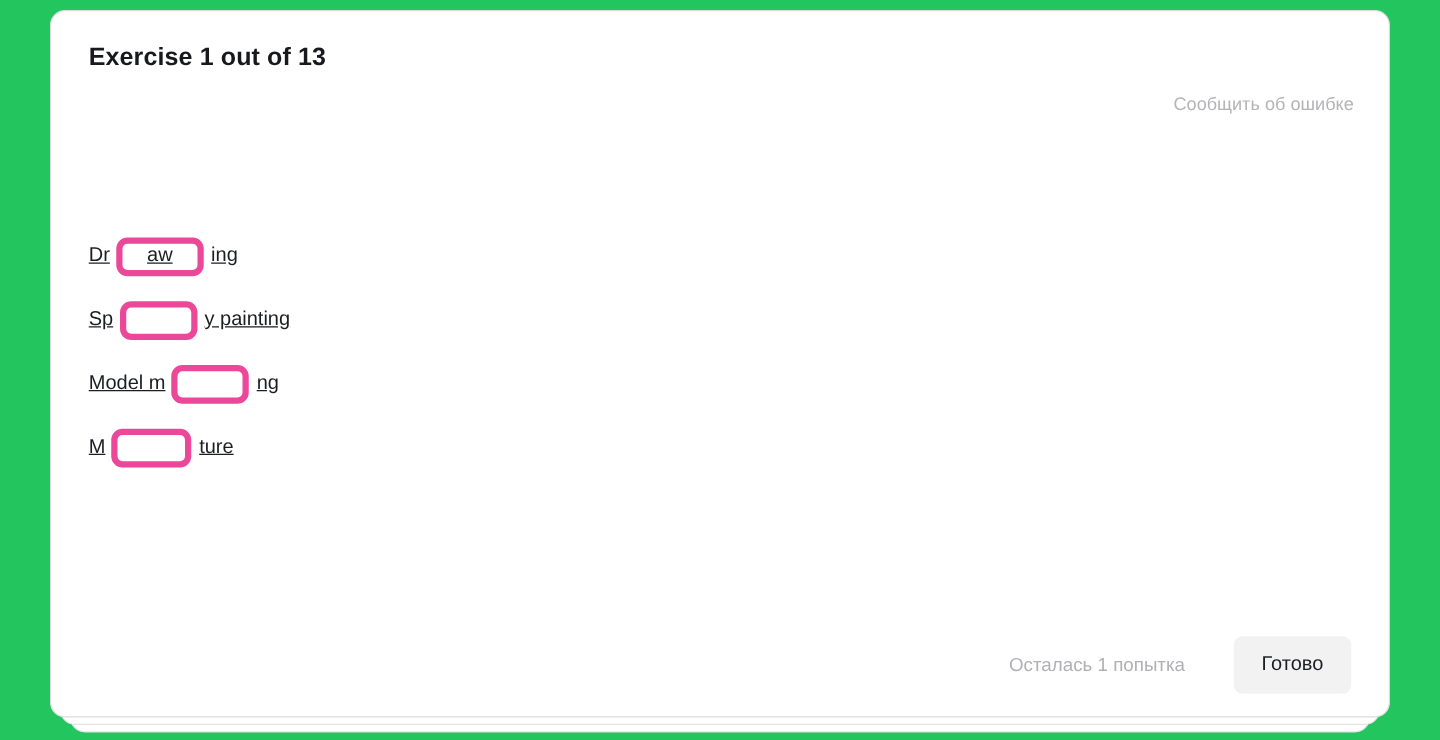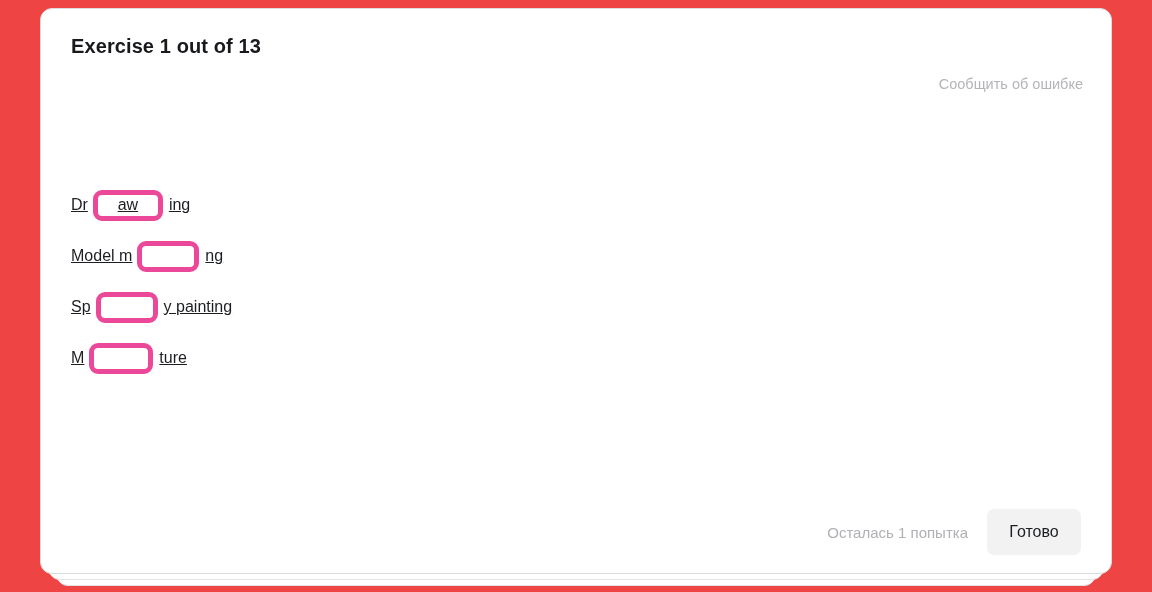--- a/index.html
+++ b/index.html
@@ -11,21 +11,21 @@
     height: 592px;
     background: #ffffff;
     font-family: "Liberation Sans", sans-serif;
     overflow: hidden;
   }
 
   #stage {
     position: relative;
     width: 1152px;
     height: 592px;
-    background: #ef4444;
+    background: #22c55e;
   }
 
   
   .deck-card {
     position: absolute;
     background: #ffffff;
     border: 1px solid #e3e3e5;
     border-radius: 12px;
   }
   .deck-card.back-2 {
@@ -146,20 +146,21 @@
     outline: none;
   }
 
   
   .card-footer {
     position: absolute;
     right: 30px;
     bottom: 18px;
     display: flex;
     align-items: center;
+    gap: 20px;
   }
   .attempts-left {
     font-size: 15px;
     color: #b0b0b5;
     margin-right: 19px;
     white-space: nowrap;
   }
   .submit-button {
     width: 94px;
     height: 46px;
@@ -189,28 +190,28 @@
 
 
 
     <div class="gap-list">
         <div class="gap-row">
           <span class="frag pre">Dr</span>
           <input type="text" class="gap-input" value="aw" style="width: 70px;">
           <span class="frag post">ing</span>
         </div>
         <div class="gap-row">
+          <span class="frag pre">Sp</span>
+          <input type="text" class="gap-input" value="" style="width: 62px;">
+          <span class="frag post">y painting</span>
+        </div>
+        <div class="gap-row">
           <span class="frag pre">Model m</span>
           <input type="text" class="gap-input" value="" style="width: 62px;">
           <span class="frag post">ng</span>
-        </div>
-        <div class="gap-row">
-          <span class="frag pre">Sp</span>
-          <input type="text" class="gap-input" value="" style="width: 62px;">
-          <span class="frag post">y painting</span>
         </div>
         <div class="gap-row">
           <span class="frag pre">M</span>
           <input type="text" class="gap-input" value="" style="width: 64px;">
           <span class="frag post">ture</span>
         </div>
       </div>
 
     <div class="card-footer">
       <span class="attempts-left">Осталась 1 попытка</span>

